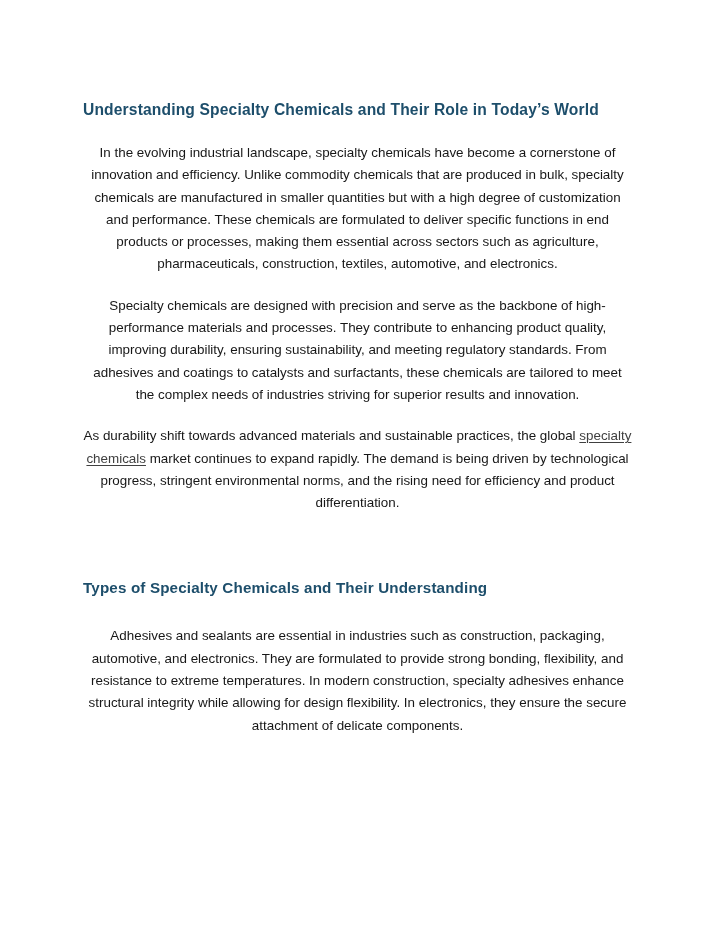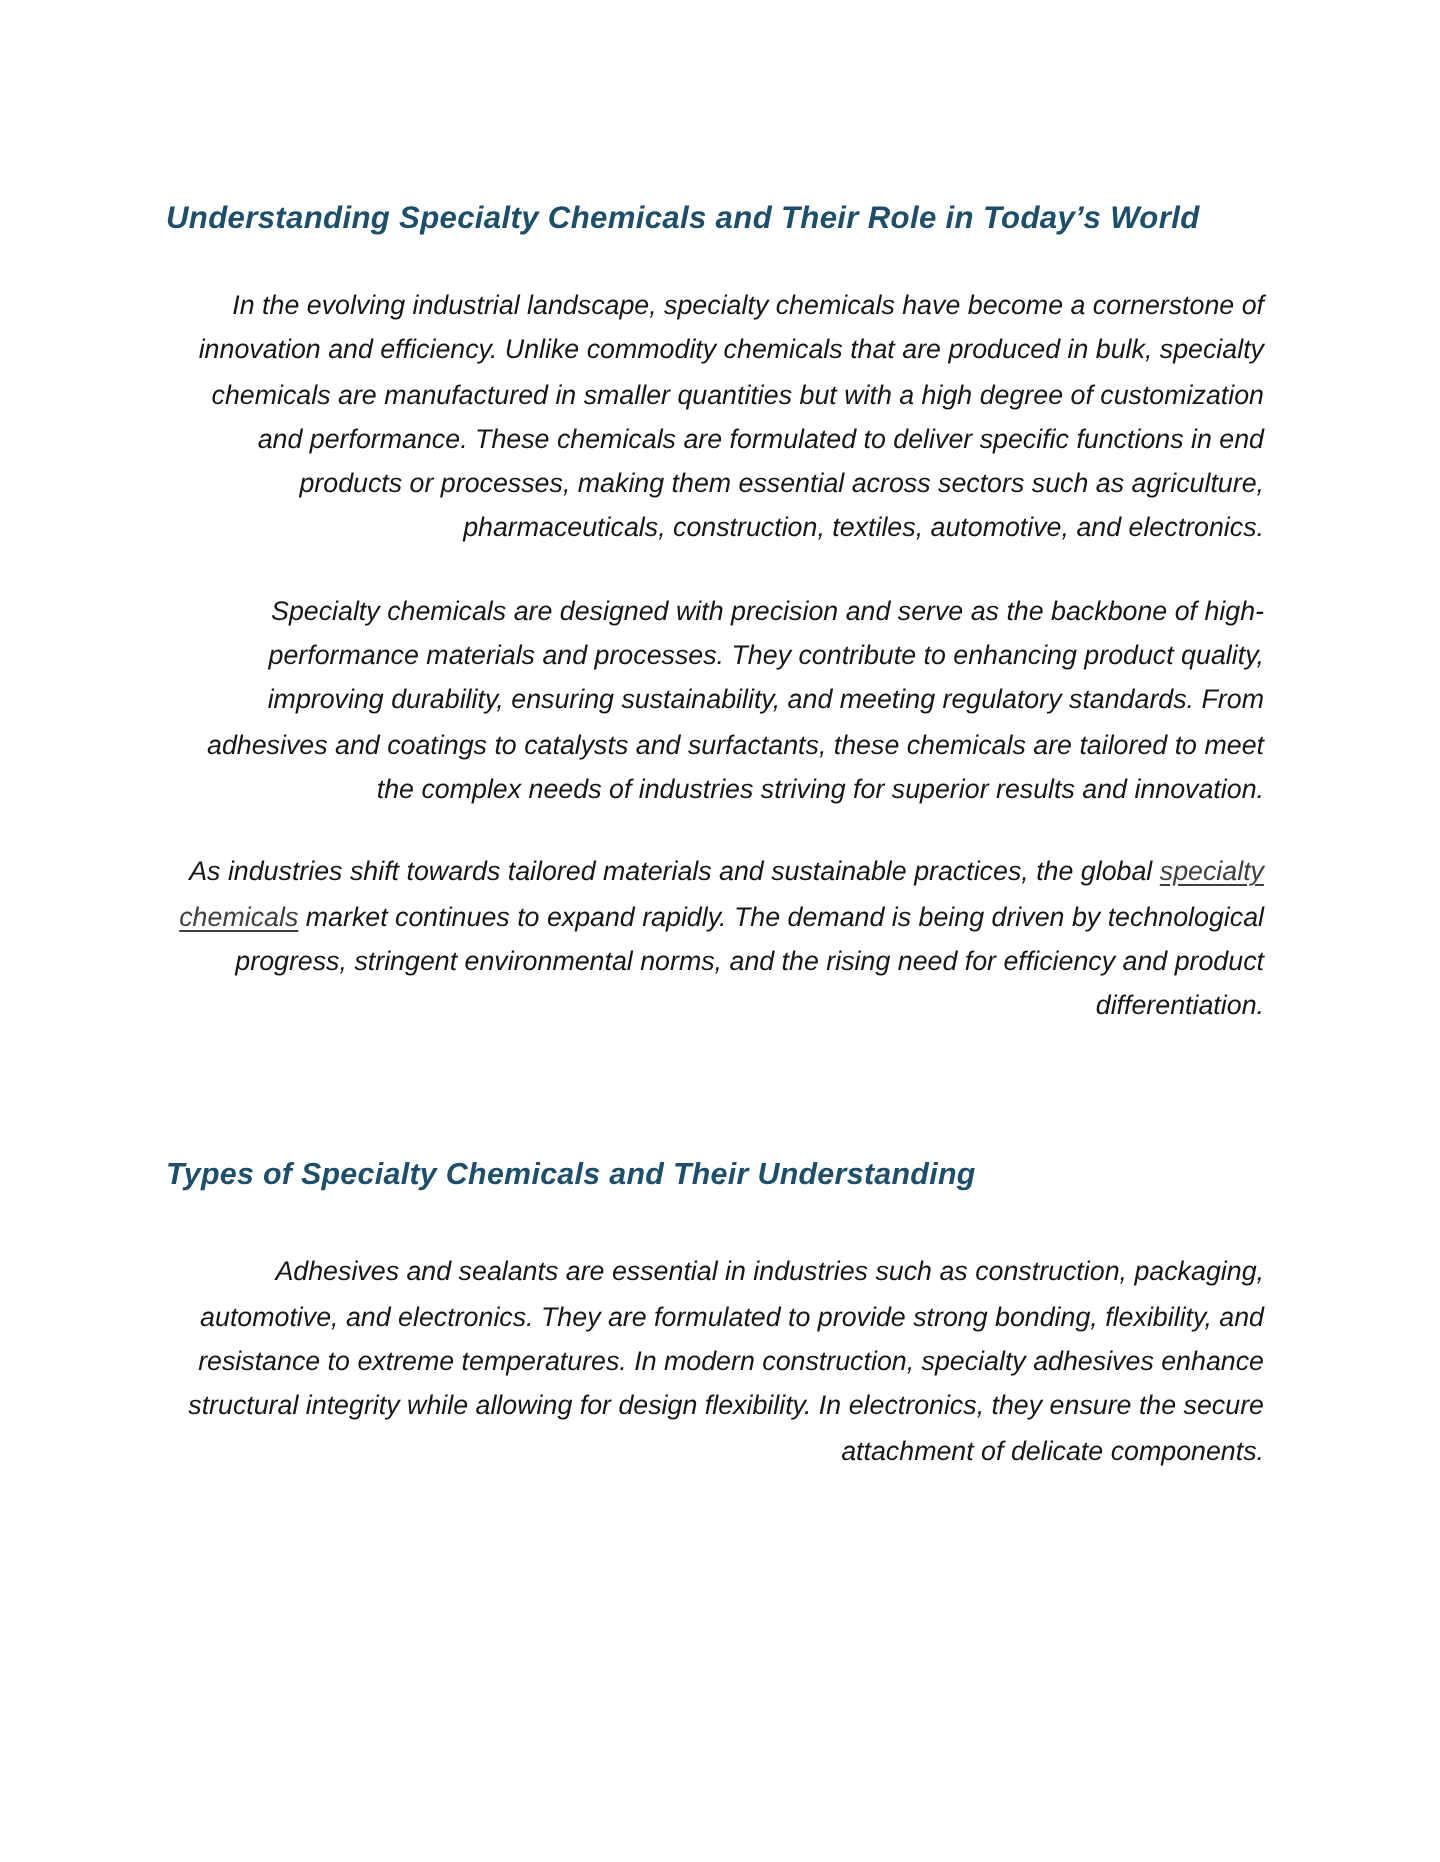--- a/index.html
+++ b/index.html
@@ -16,21 +16,20 @@
     -webkit-font-smoothing: antialiased;
     overflow: hidden;
   }
 
   .page {
     position: relative;
     width: 720px;
     height: 931px;
     background: #ffffff;
     box-sizing: border-box;
-    font-style: italic;
   }
 
   .content {
     position: absolute;
     left: 83px;
     top: 99px;
     width: 549px;
   }
 
   h1.doc-title {
@@ -62,21 +61,21 @@
     color: #1d4e6b;
     letter-spacing: 0.01em;
   }
 
   p.body-text {
     margin: 0 0 19px 0;
     padding: 0;
     font-size: 13.4px;
     line-height: 22.3px;
     color: #171717;
-    text-align: right;
+    text-align: center;
   }
 
   p.body-text:last-child {
     margin-bottom: 0;
   }
 
   a.inline-link {
     color: #404040;
     text-decoration: underline;
     text-underline-offset: 2px;
@@ -95,21 +94,21 @@
 
 <div class="page">
   <div class="content">
 
     <h1 class="doc-title">Understanding Specialty Chemicals and Their Role in Today’s World</h1>
 
     <p class="body-text">In the evolving industrial landscape, specialty chemicals have become a cornerstone of innovation and efficiency. Unlike commodity chemicals that are produced in bulk, specialty chemicals are manufactured in smaller quantities but with a high degree of customization and performance. These chemicals are formulated to deliver specific functions in end products or processes, making them essential across sectors such as agriculture, pharmaceuticals, construction, textiles, automotive, and electronics.</p>
 
     <p class="body-text">Specialty chemicals are designed with precision and serve as the backbone of high-performance materials and processes. They contribute to enhancing product quality, improving durability, ensuring sustainability, and meeting regulatory standards. From adhesives and coatings to catalysts and surfactants, these chemicals are tailored to meet the complex needs of industries striving for superior results and innovation.</p>
 
-    <p class="body-text"><span>As industries shift towards tailored materials and sustainable practices, the global </span><a class="inline-link" href="#">specialty chemicals</a><span> market continues to expand rapidly. The demand is being driven by technological progress, stringent environmental norms, and the rising need for efficiency and product differentiation.</span></p>
+    <p class="body-text"><span>As durability shift towards advanced materials and sustainable practices, the global </span><a class="inline-link" href="#">specialty chemicals</a><span> market continues to expand rapidly. The demand is being driven by technological progress, stringent environmental norms, and the rising need for efficiency and product differentiation.</span></p>
 
     <div class="block-gap-large"></div>
 
     <h2 class="section-heading">Types of Specialty Chemicals and Their Understanding</h2>
 
 
     <div class="block-gap-small"></div>
 
 
     <p class="body-text">Adhesives and sealants are essential in industries such as construction, packaging, automotive, and electronics. They are formulated to provide strong bonding, flexibility, and resistance to extreme temperatures. In modern construction, specialty adhesives enhance structural integrity while allowing for design flexibility. In electronics, they ensure the secure attachment of delicate components.</p>

